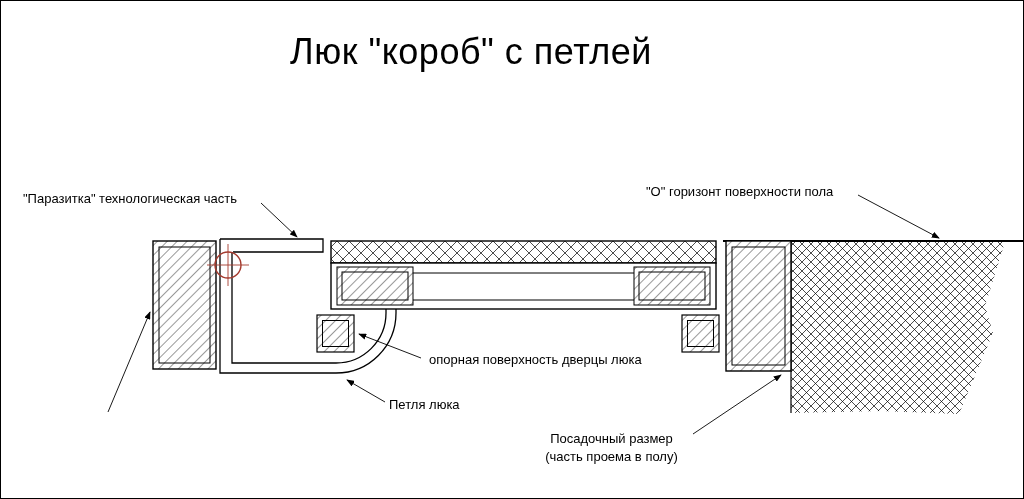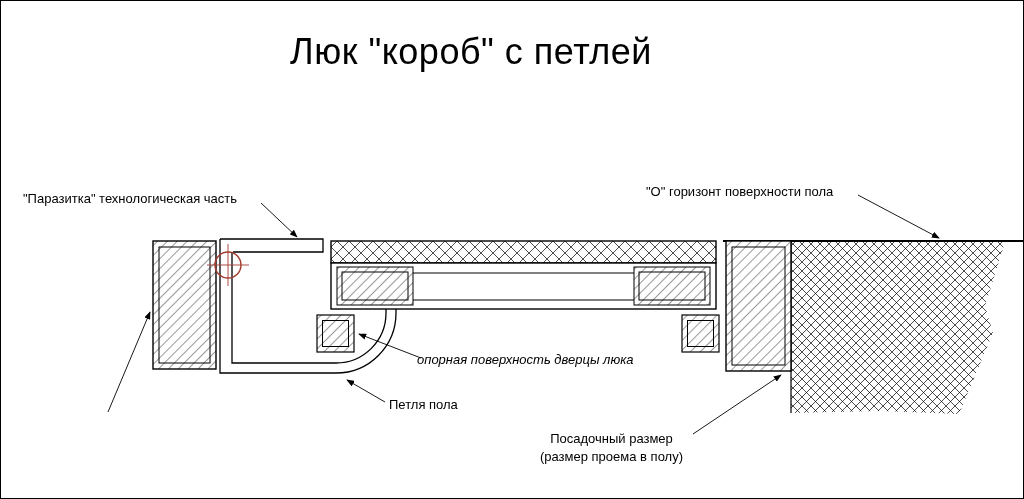--- a/index.html
+++ b/index.html
@@ -124,25 +124,25 @@
       <line x1="692" y1="433" x2="780" y2="374" marker-end="url(#arrow)"></line>
     </g>
   </svg>
 
   <div class="title">Люк "короб" с петлей</div>
 
   <div class="lbl" style="left:22px; top:189px;">"Паразитка" технологическая часть</div>
 
   <div class="lbl" style="left:645px; top:182px;">"О" горизонт поверхности пола</div>
 
-  <div class="lbl" style="left:416px; top:350px;font-style:italic;">опорная поверхность дверцы люка</div>
+  <div class="lbl" style="left:428px; top:350px;">опорная поверхность дверцы люка</div>
 
-  <div class="lbl" style="left:388px; top:395px;">Петля пола</div>
+  <div class="lbl" style="left:388px; top:395px;">Петля люка</div>
 
   <div class="lbl" style="left:113px; top:407px;">
   </div>
 
   <div class="lbl lbl-center" style="left:518px; top:429px; width:185px;">
     <div>Посадочный размер</div>
-    <div>(размер проема в полу)</div>
+    <div>(часть проема в полу)</div>
   </div>
 
 </div>
 
 </body></html>

